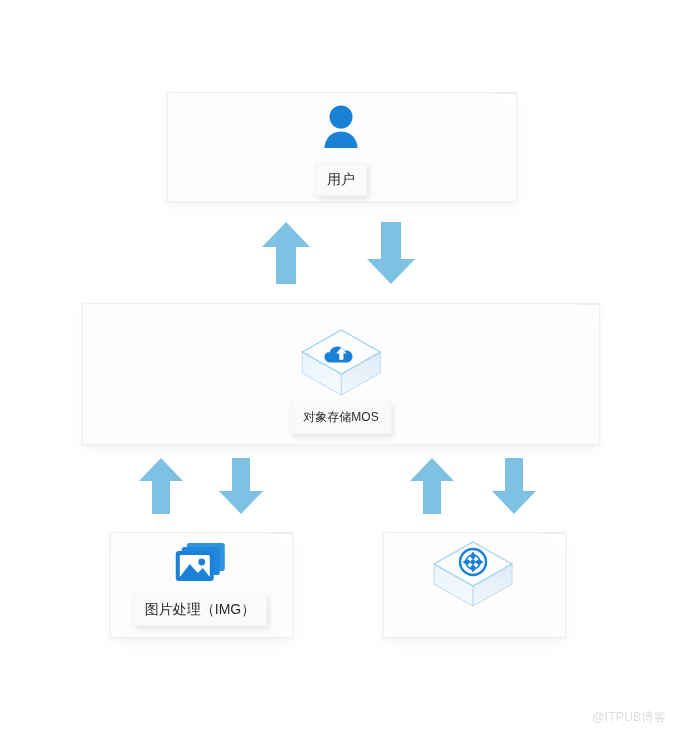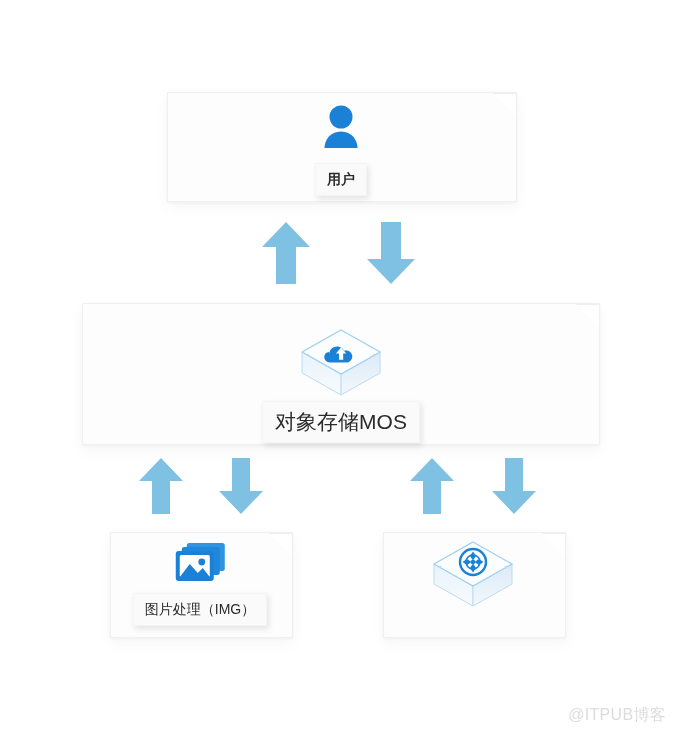--- a/index.html
+++ b/index.html
@@ -95,30 +95,30 @@
     background: #fafafa;
     color: #2b2b2b;
     font-size: 14px;
     line-height: 1;
     padding: 8px 11px 9px 11px;
     white-space: nowrap;
     box-shadow: 2px 3px 6px rgba(0,0,0,0.10);
     border: 1px solid #f4f4f4;
   }
   .node-label.big {
-    font-size: 21px;
+    font-size: 12px;
     padding: 9px 12px 10px 12px;
   }
 
   .node-user   { left: 341px; top: 101px; }
   .node-mos    { left: 341px; top: 327px; }
   .node-img    { left: 200px; top: 540px; }
   .node-imm    { left: 473px; top: 540px; }
 
-  .node-user .node-label { margin-top: 6px; font-weight: bold; }
+  .node-user .node-label { margin-top: 6px; }
   .node-mos  .node-label { margin-top: 2px; }
   .node-img  .node-label { margin-top: 5px; }
   .node-imm  .node-label { margin-top: 4px; }
 
   
   .arrow {
     position: absolute;
     line-height: 0;
   }
   .ar-up-1   { left: 262px; top: 222px; }
@@ -126,21 +126,21 @@
   .ar-up-2   { left: 139px; top: 458px; }
   .ar-down-2 { left: 219px; top: 458px; }
   .ar-up-3   { left: 410px; top: 458px; }
   .ar-down-3 { left: 492px; top: 458px; }
 
   
   .watermark {
     position: absolute;
     right: 14px;
     bottom: 14px;
-    font-size: 16px;
+    font-size: 12px;
     color: #dcdcdc;
     letter-spacing: 0.3px;
     user-select: none;
   }
 </style>
 </head>
 <body>
 
 <div id="diagram">
 

